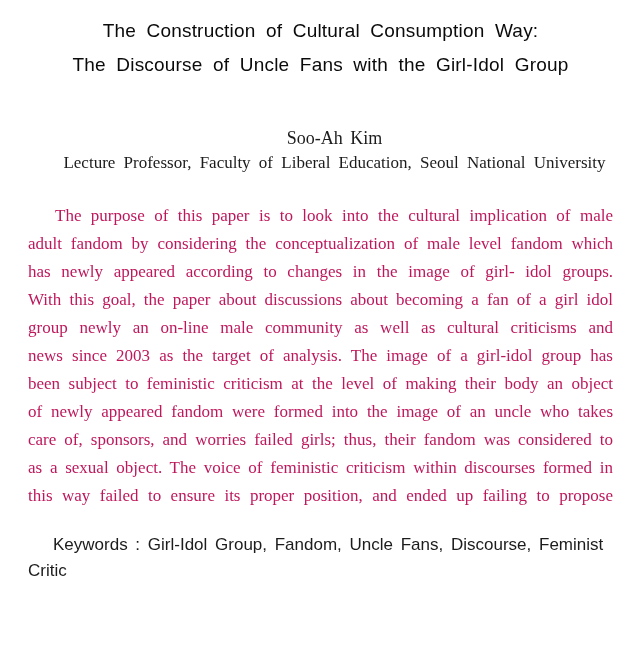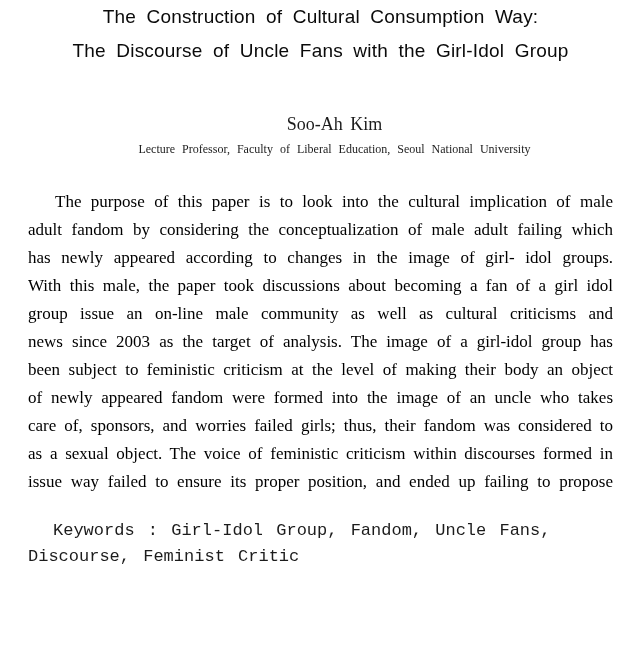--- a/index.html
+++ b/index.html
@@ -10,20 +10,21 @@
   .page {
     position: relative;
     width: 641px;
     height: 667px;
     background: #ffffff;
     color: #1c1c1c;
     overflow: hidden;
     margin: 0 auto;
   }
   .title-block {
+    padding-top: 14px;
     text-align: center;
     font-family: "Liberation Sans", sans-serif;
     font-size: 19px;
     line-height: 34px;
     font-weight: 500;
     color: #0a0a0a;
   }
   .title-line {
     word-spacing: 5px;
     letter-spacing: 0.2px;
@@ -34,45 +35,45 @@
     font-family: "Liberation Serif", serif;
     color: #1c1c1c;
     padding-left: 28px;
   }
   .author-name {
     font-size: 18px;
     line-height: 24px;
     word-spacing: 3px;
   }
   .author-affiliation {
-    font-size: 12px;
+    font-size: 17px;
     line-height: 22px;
     word-spacing: 4px;
     margin-top: 2px;
   }
   .abstract {
     margin: 28px 28px 0 28px;
     font-family: "Liberation Serif", serif;
     font-size: 17px;
     line-height: 28px;
-    color: #000000;
+    color: #be185d;
   }
   .abstract .line {
     text-align: justify;
     text-align-last: justify;
   }
   .abstract .line.first {
     text-indent: 27px;
   }
   .abstract .line.last {
     text-align-last: left;
   }
   .keywords {
     margin: 22px 28px 0 28px;
-    font-family: Liberation Mono, monospace;
+    font-family: Liberation Sans, sans-serif;
     font-size: 17px;
     line-height: 26px;
     text-indent: 25px;
     word-spacing: 3px;
     color: #1c1c1c;
   }
 </style>
 </head>
 <body>
 
@@ -83,27 +84,27 @@
     <div class="title-line">The Discourse of Uncle Fans with the Girl-Idol Group</div>
   </header>
 
   <section class="author-block">
     <div class="author-name">Soo-Ah Kim</div>
     <div class="author-affiliation">Lecture Professor, Faculty of Liberal Education, Seoul National University</div>
   </section>
 
   <section class="abstract">
       <div class="line first">The purpose of this paper is to look into the cultural implication of male</div>
-      <div class="line">adult fandom by considering the conceptualization of male adult failing which</div>
+      <div class="line">adult fandom by considering the conceptualization of male level fandom which</div>
       <div class="line">has newly appeared according to changes in the image of girl- idol groups.</div>
-      <div class="line">With this male, the paper took discussions about becoming a fan of a girl idol</div>
-      <div class="line">group issue an on-line male community as well as cultural criticisms and</div>
+      <div class="line">With this goal, the paper about discussions about becoming a fan of a girl idol</div>
+      <div class="line">group newly an on-line male community as well as cultural criticisms and</div>
       <div class="line">news since 2003 as the target of analysis. The image of a girl-idol group has</div>
       <div class="line">been subject to feministic criticism at the level of making their body an object</div>
       <div class="line">of newly appeared fandom were formed into the image of an uncle who takes</div>
       <div class="line">care of, sponsors, and worries failed girls; thus, their fandom was considered to</div>
       <div class="line">as a sexual object. The voice of feministic criticism within discourses formed in</div>
-      <div class="line">issue way failed to ensure its proper position, and ended up failing to propose</div>
+      <div class="line">this way failed to ensure its proper position, and ended up failing to propose</div>
     </section>
 
   <footer class="keywords">Keywords : Girl-Idol Group, Fandom, Uncle Fans, Discourse, Feminist Critic</footer>
 
 </div>
 
 </body></html>

